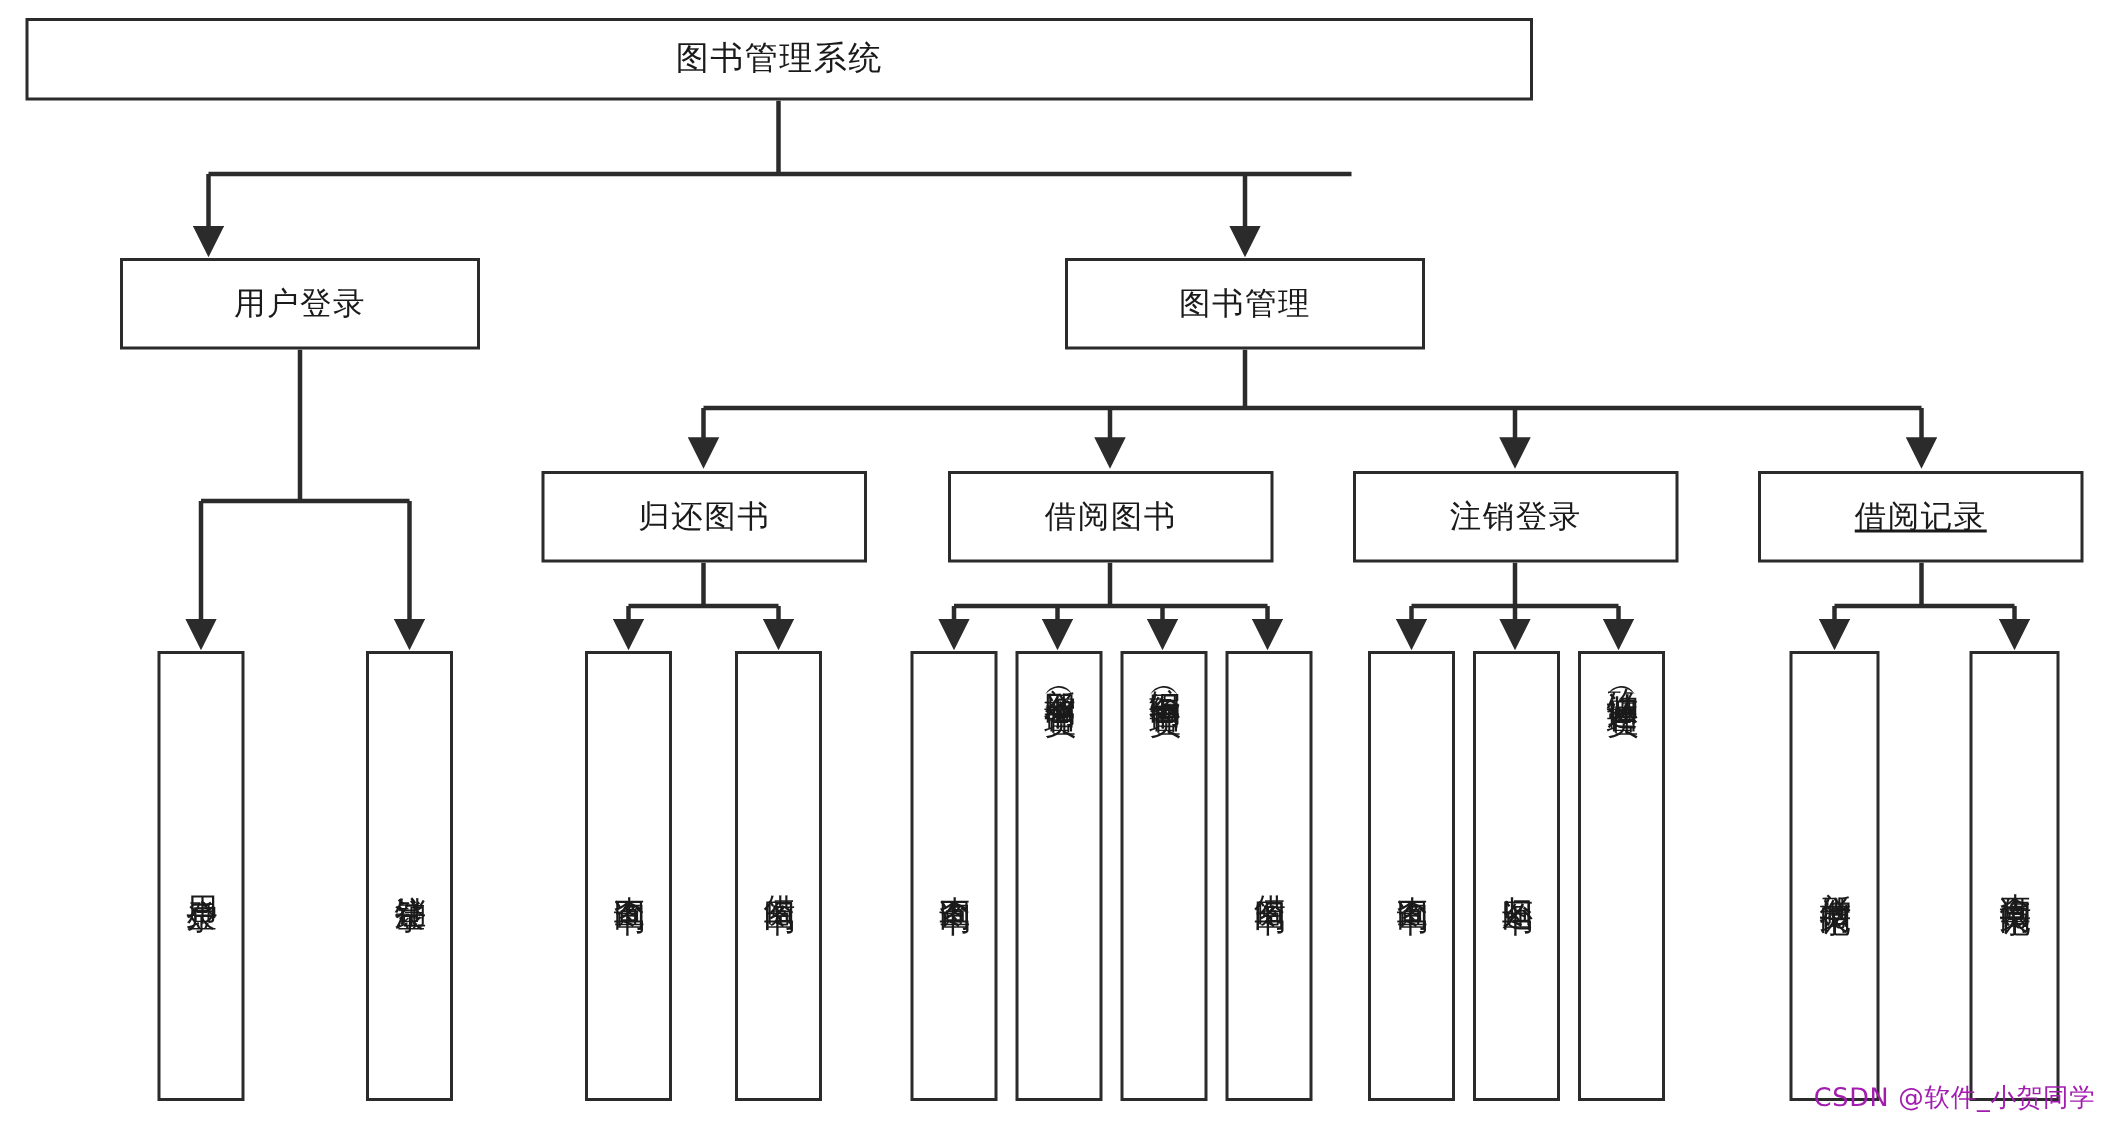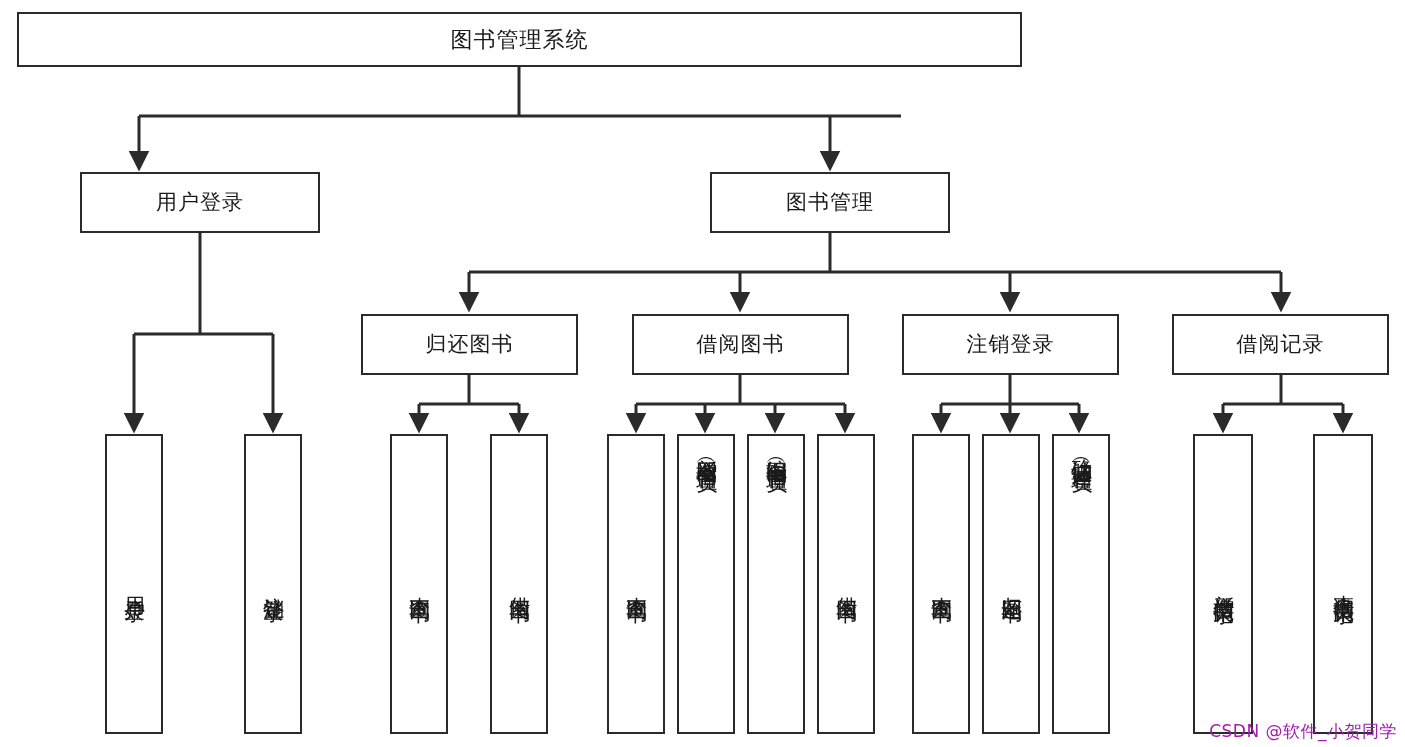--- a/index.html
+++ b/index.html
@@ -146,21 +146,21 @@
 
   <div class="node h" style="left:361px; top:314px; width:217px; height:61px;">
     <span class="node-label">归还图书</span>
   </div>
   <div class="node h" style="left:632px; top:314px; width:217px; height:61px;">
     <span class="node-label">借阅图书</span>
   </div>
   <div class="node h" style="left:902px; top:314px; width:217px; height:61px;">
     <span class="node-label">注销登录</span>
   </div>
-  <div class="node h" style="left:1172px; top:314px; width:217px; height:61px;">
+  <div class="node h" style="left:1172px; top:314px; width:217px; height:61px;text-decoration:underline;">
     <span class="node-label">借阅记录</span>
   </div>
 
   <div class="node v center-text" style="left:105px; top:434px; width:58px; height:300px;">
     <span class="node-label">用户登录</span>
   </div>
   <div class="node v center-text" style="left:244px; top:434px; width:58px; height:300px;">
     <span class="node-label">注销登录</span>
   </div>
 

